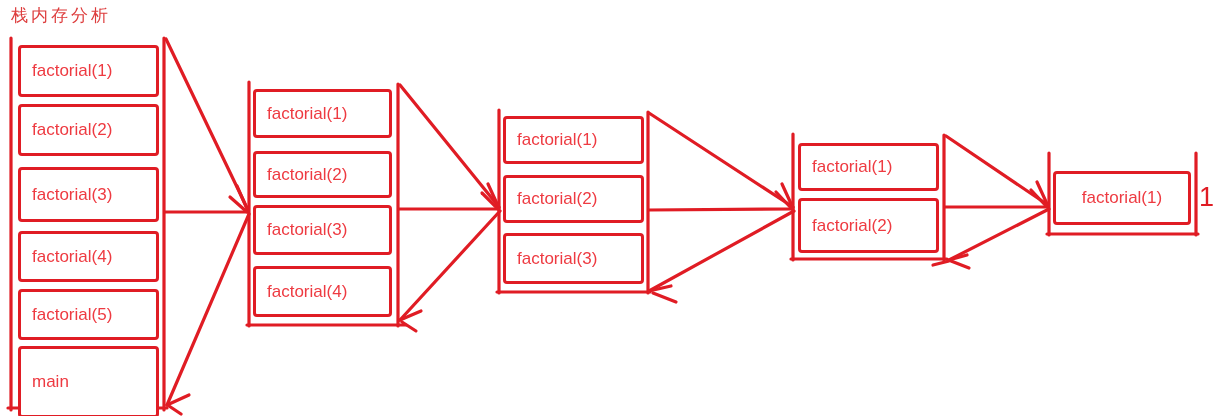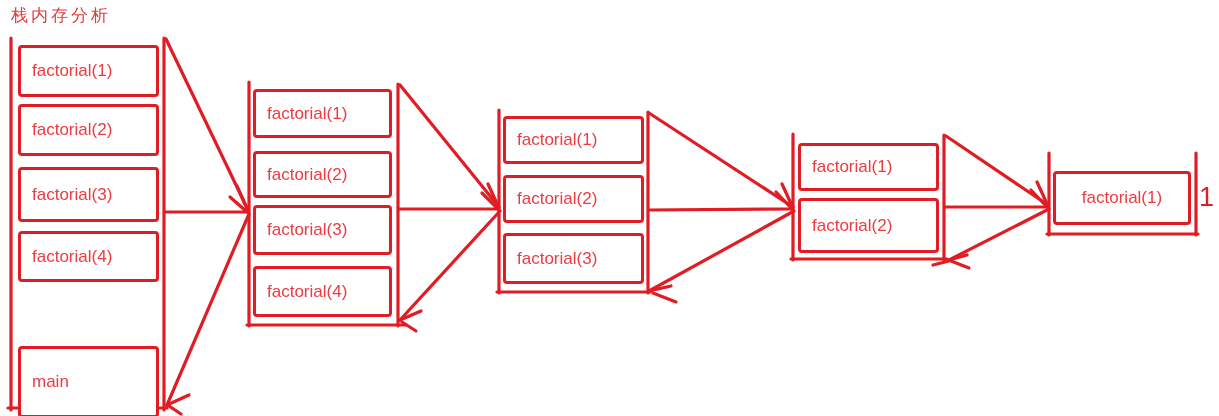--- a/index.html
+++ b/index.html
@@ -125,20 +125,23 @@
     </div>
   <div class="frame" style="left:18px;top:104px;width:141px;height:52px;">
       <span>factorial(2)</span>
     </div>
   <div class="frame" style="left:18px;top:167px;width:141px;height:55px;">
       <span>factorial(3)</span>
     </div>
   <div class="frame" style="left:18px;top:231px;width:141px;height:51px;">
       <span>factorial(4)</span>
     </div>
+  <div class="frame" style="left:18px;top:289px;width:141px;height:51px;">
+      <span>factorial(5)</span>
+    </div>
   <div class="frame" style="left:18px;top:346px;width:141px;height:72px;">
       <span>main</span>
     </div>
 
   <div class="frame" style="left:253px;top:89px;width:139px;height:49px;">
       <span>factorial(1)</span>
     </div>
   <div class="frame" style="left:253px;top:151px;width:139px;height:47px;">
       <span>factorial(2)</span>
     </div>

